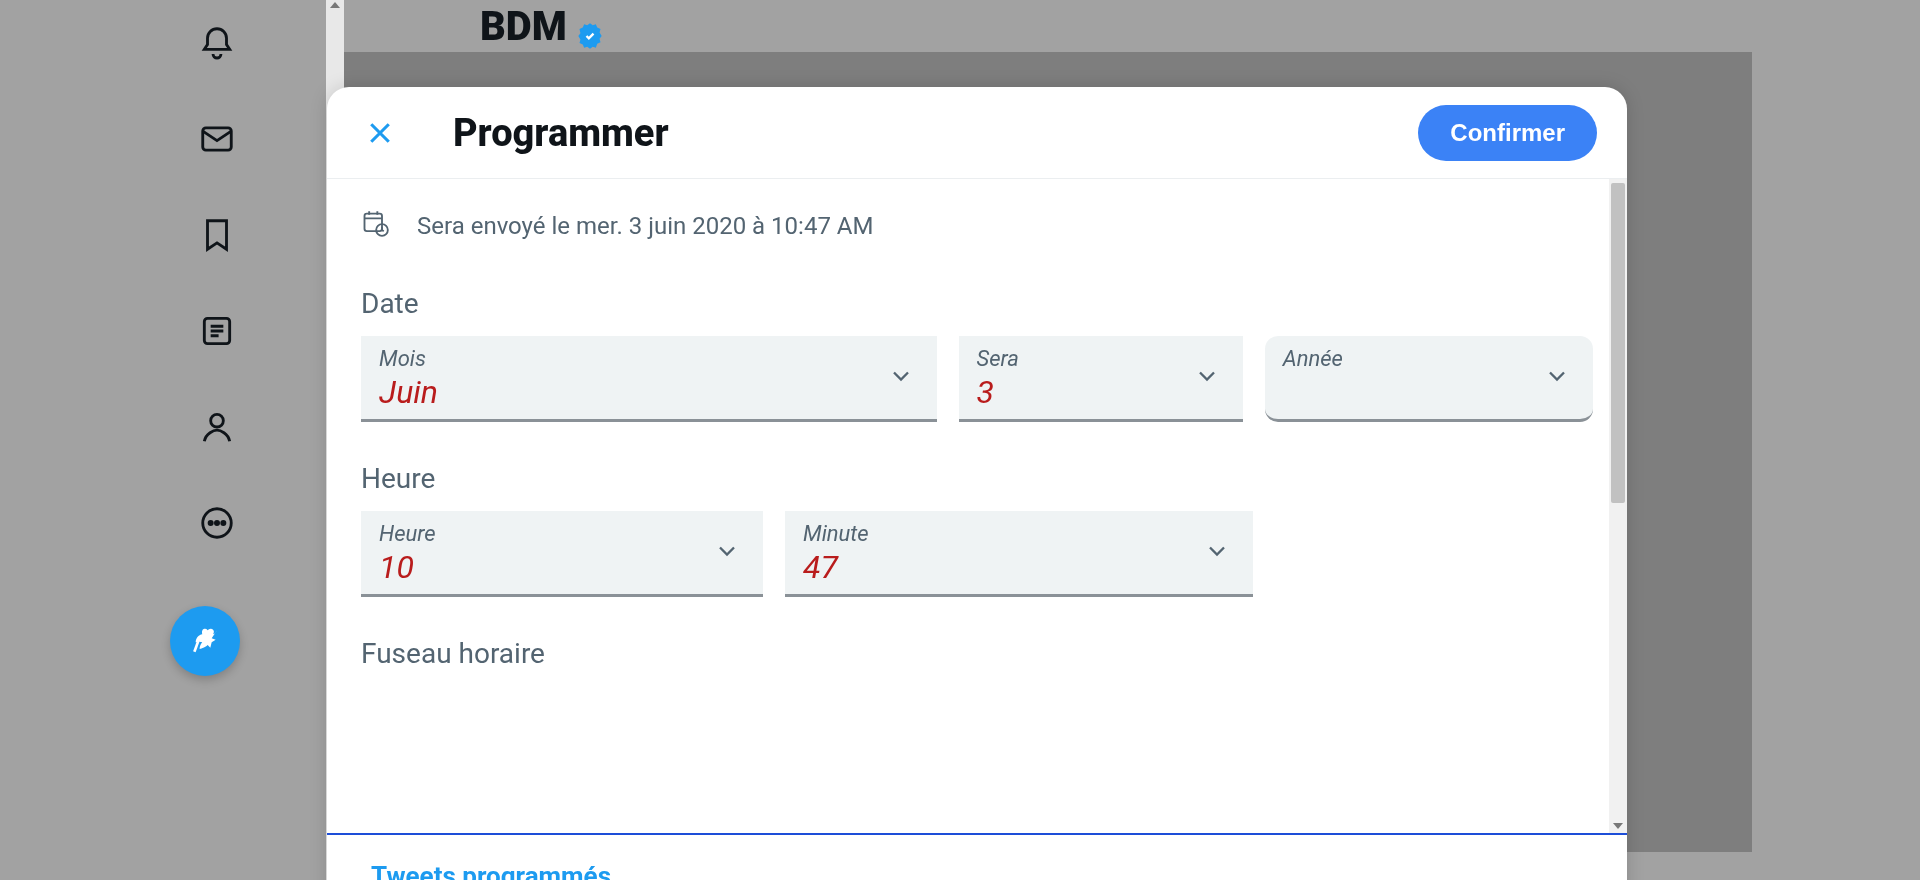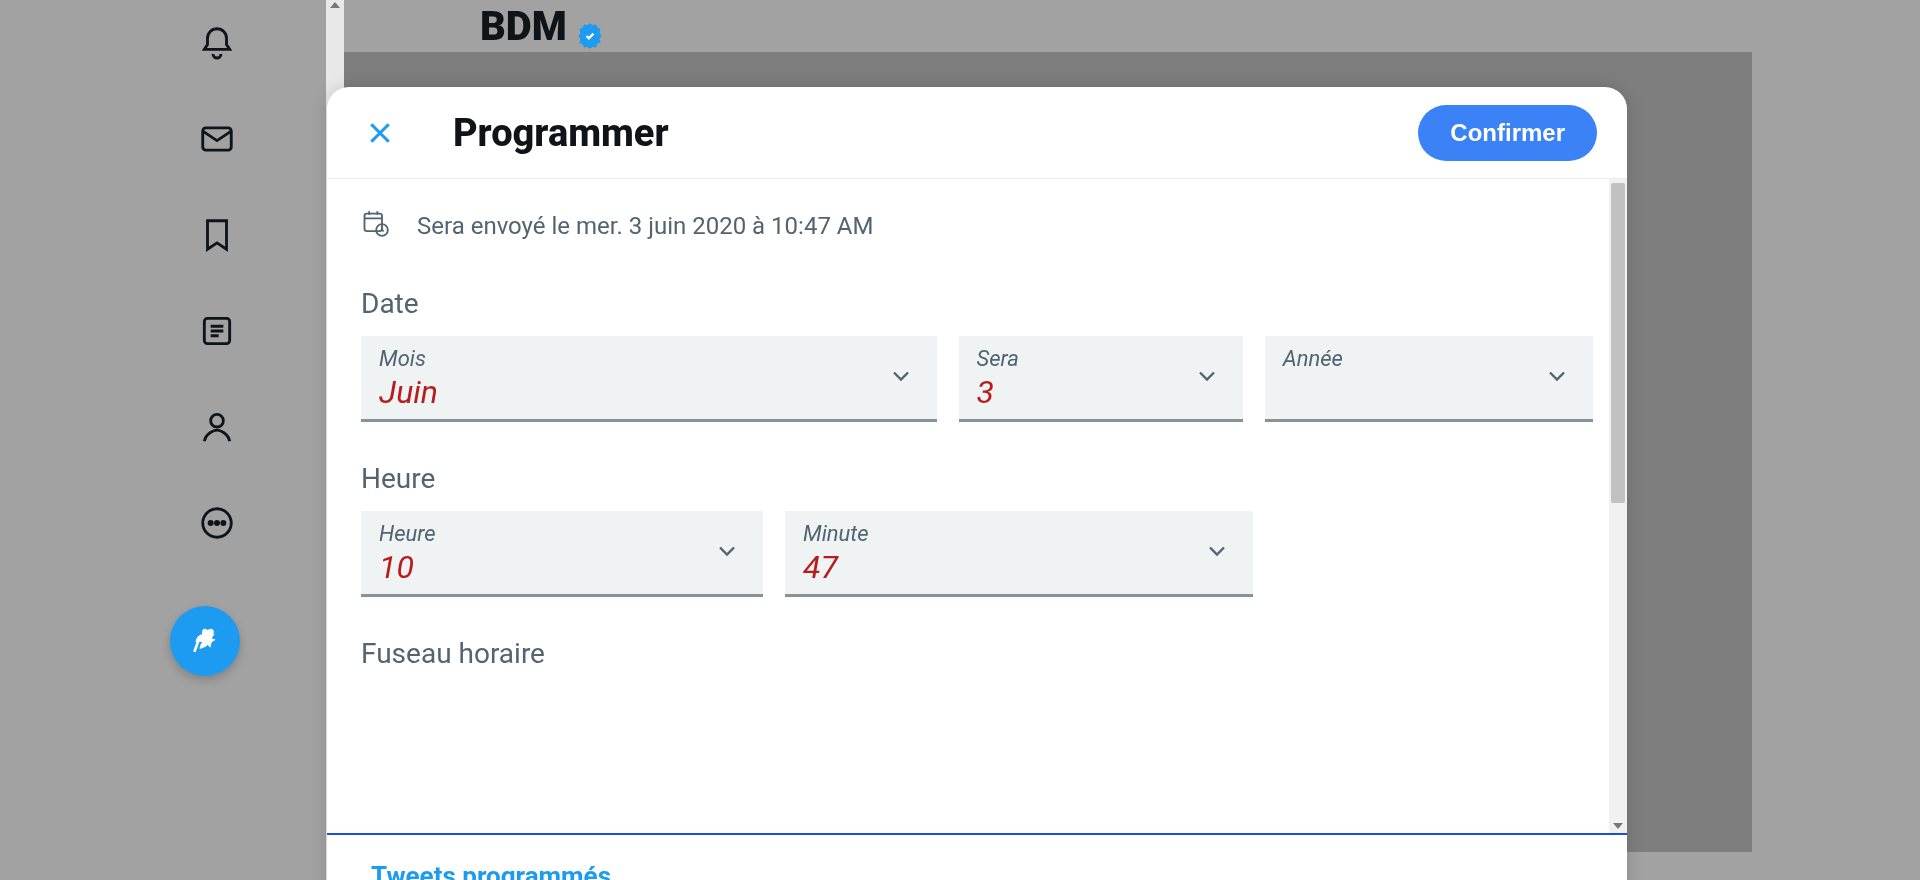--- a/index.html
+++ b/index.html
@@ -175,21 +175,21 @@
     }
     .select-field {
       background: #eff3f4;
       border-bottom: 3px solid #8a9197;
       padding: 10px 18px 8px 18px;
       position: relative;
       cursor: pointer;
     }
     .select-field.month { width: 588px; }
     .select-field.day   { width: 290px; }
-    .select-field.year  { width: 335px; }
+    .select-field.year  { width: 335px; border-radius: 13px; }
     .select-field.hour  { width: 402px; }
     .select-field.minute{ width: 468px; }
     .field-name {
       font-size: 22px;
       color: #536471;
       margin-bottom: 2px;
     }
     .field-value {
       font-size: 32px;
       color: #b91c1c;

